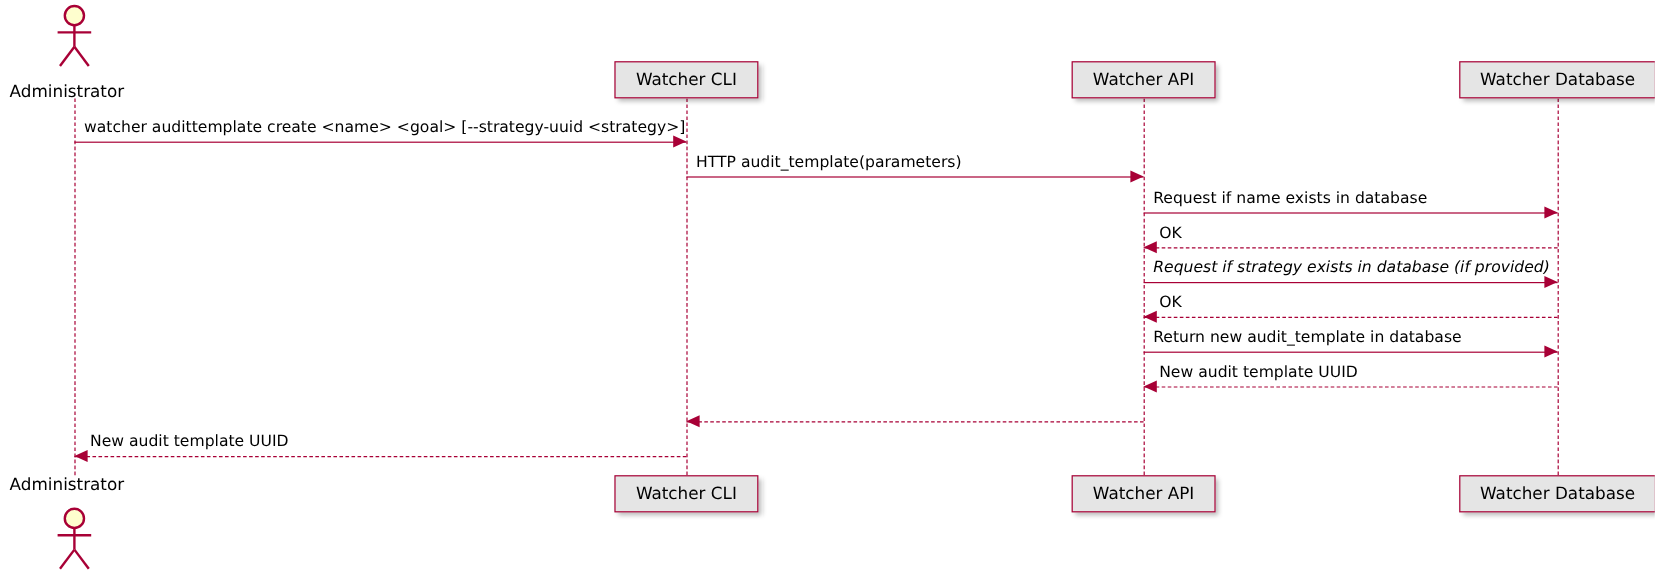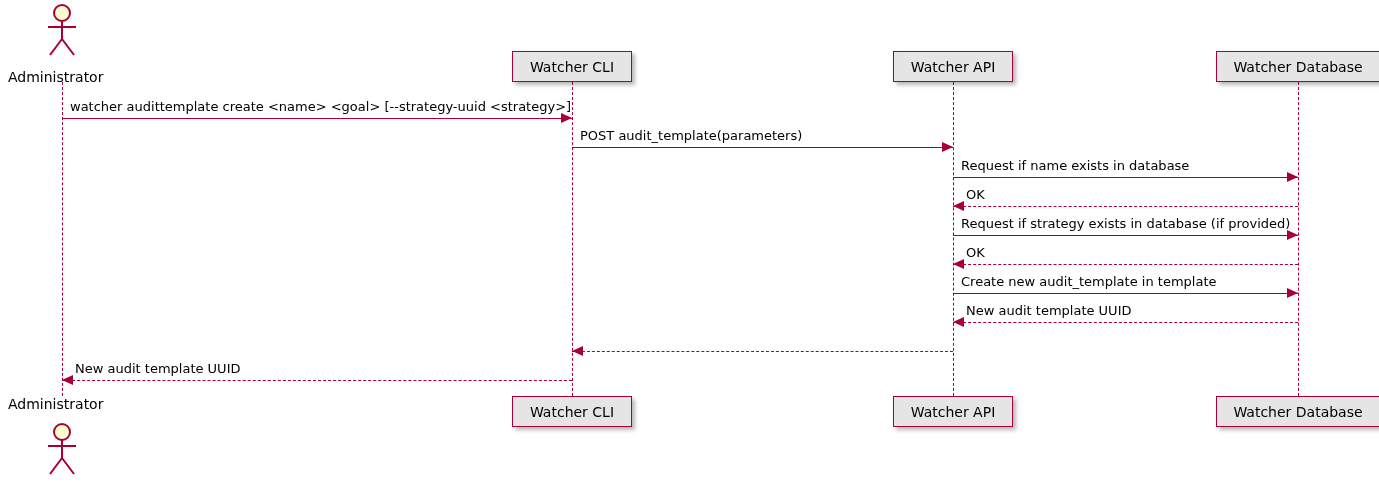--- a/index.html
+++ b/index.html
@@ -128,36 +128,36 @@
       <span>Watcher Database</span>
     </div>
     <div class="participant-box" style="width: 163.6px; height: 31px; left: 1216.2px; top: 396px;">
       <span>Watcher Database</span>
     </div>
     <div class="msg-line" style="left: 62px; top: 118px; width: 510px;"></div>
     <div class="arrow-head right" style="top: 113px; left: 561px;"></div>
     <div class="msg-label" style="top: 99px; left: 70px;">watcher audittemplate create &lt;name&gt; &lt;goal&gt; [--strategy-uuid &lt;strategy&gt;]</div>
     <div class="msg-line" style="left: 572px; top: 147px; width: 381px;"></div>
     <div class="arrow-head right" style="top: 142px; left: 942px;"></div>
-    <div class="msg-label" style="top: 128px; left: 580px;">POST audit_template(parameters)</div>
+    <div class="msg-label" style="top: 128px; left: 580px;">HTTP audit_template(parameters)</div>
     <div class="msg-line" style="left: 953px; top: 177px; width: 345px;"></div>
     <div class="arrow-head right" style="top: 172px; left: 1287px;"></div>
     <div class="msg-label" style="top: 158px; left: 961px;">Request if name exists in database</div>
     <div class="msg-line dotted" style="left: 953px; top: 206px; width: 345px;"></div>
     <div class="arrow-head left" style="top: 201px; left: 953px;"></div>
     <div class="msg-label" style="top: 187px; left: 966px;">OK</div>
     <div class="msg-line" style="left: 953px; top: 235px; width: 345px;"></div>
     <div class="arrow-head right" style="top: 230px; left: 1287px;"></div>
-    <div class="msg-label" style="top: 216px; left: 961px;">Request if strategy exists in database (if provided)</div>
+    <div class="msg-label" style="top: 216px; left: 961px; font-style: italic;">Request if strategy exists in database (if provided)</div>
     <div class="msg-line dotted" style="left: 953px; top: 264px; width: 345px;"></div>
     <div class="arrow-head left" style="top: 259px; left: 953px;"></div>
     <div class="msg-label" style="top: 245px; left: 966px;">OK</div>
     <div class="msg-line" style="left: 953px; top: 293px; width: 345px;"></div>
     <div class="arrow-head right" style="top: 288px; left: 1287px;"></div>
-    <div class="msg-label" style="top: 274px; left: 961px;">Create new audit_template in template</div>
+    <div class="msg-label" style="top: 274px; left: 961px;">Return new audit_template in database</div>
     <div class="msg-line dotted" style="left: 953px; top: 322px; width: 345px;"></div>
     <div class="arrow-head left" style="top: 317px; left: 953px;"></div>
     <div class="msg-label" style="top: 303px; left: 966px;">New audit template UUID</div>
     <div class="msg-line dotted" style="left: 572px; top: 351px; width: 381px;"></div>
     <div class="arrow-head left" style="top: 346px; left: 572px;"></div>
     <div class="msg-line dotted" style="left: 62px; top: 380px; width: 510px;"></div>
     <div class="arrow-head left" style="top: 375px; left: 62px;"></div>
     <div class="msg-label" style="top: 361px; left: 75px;">New audit template UUID</div>
   </div>
 

